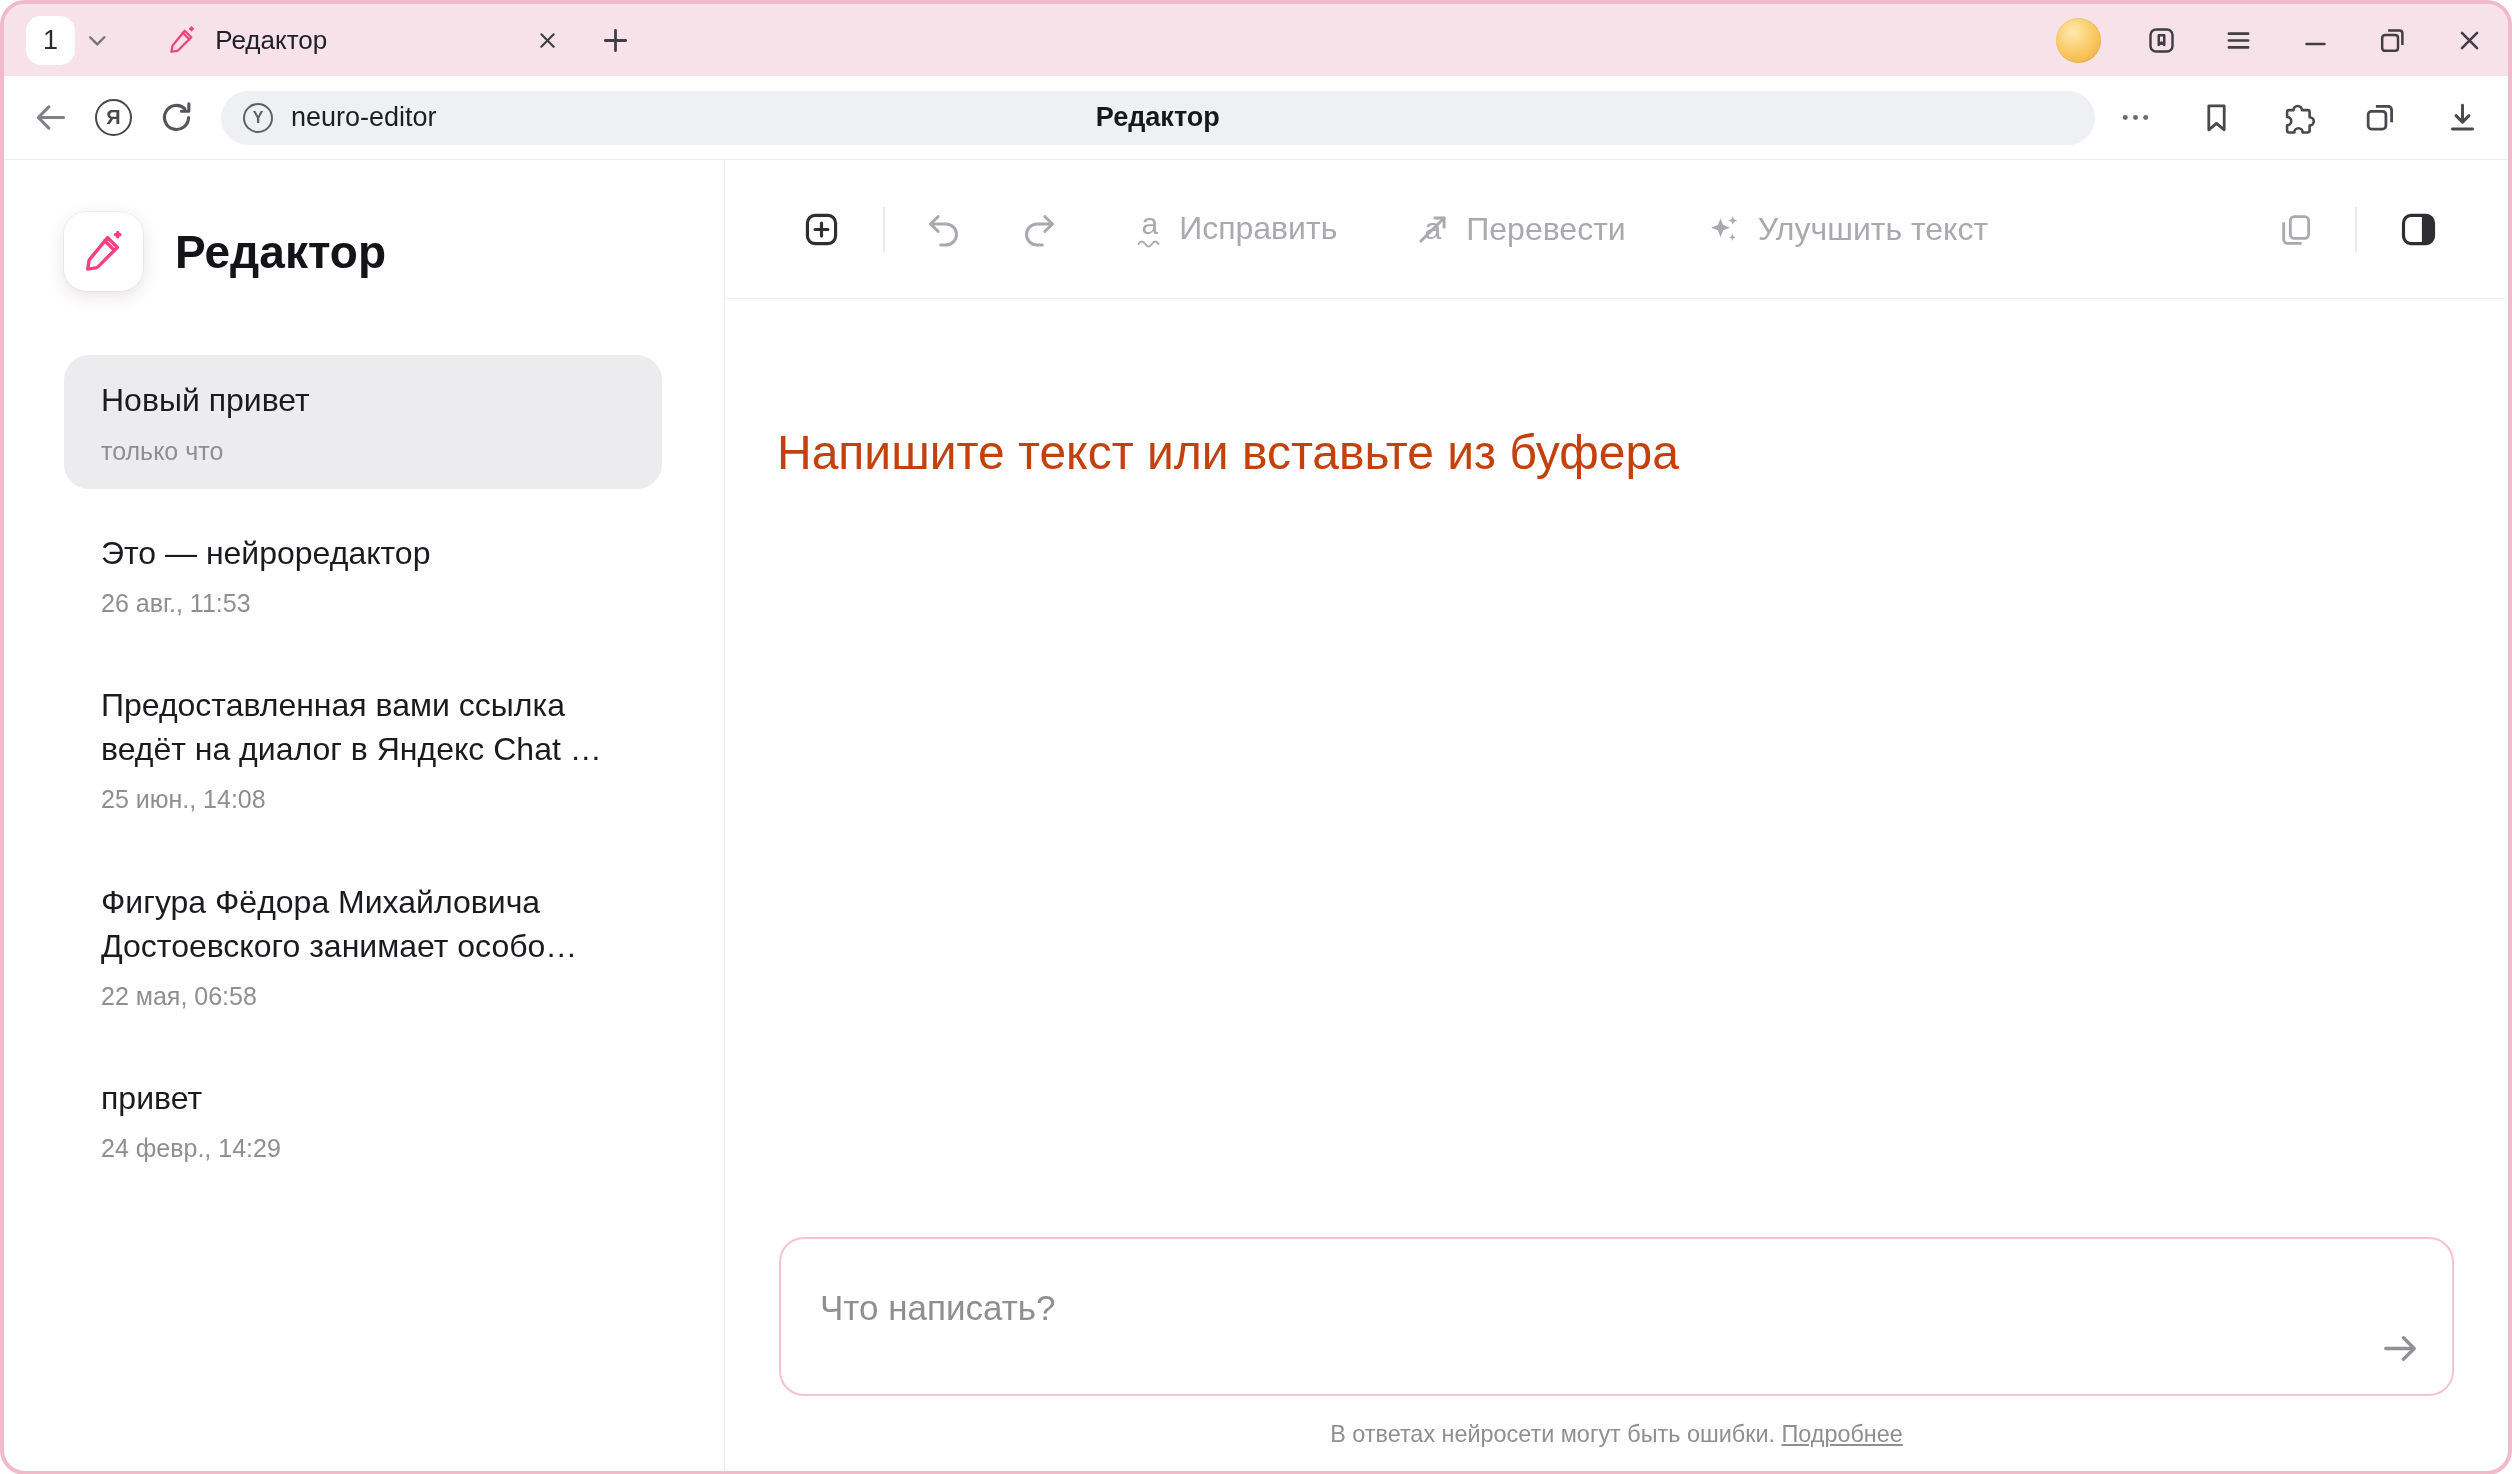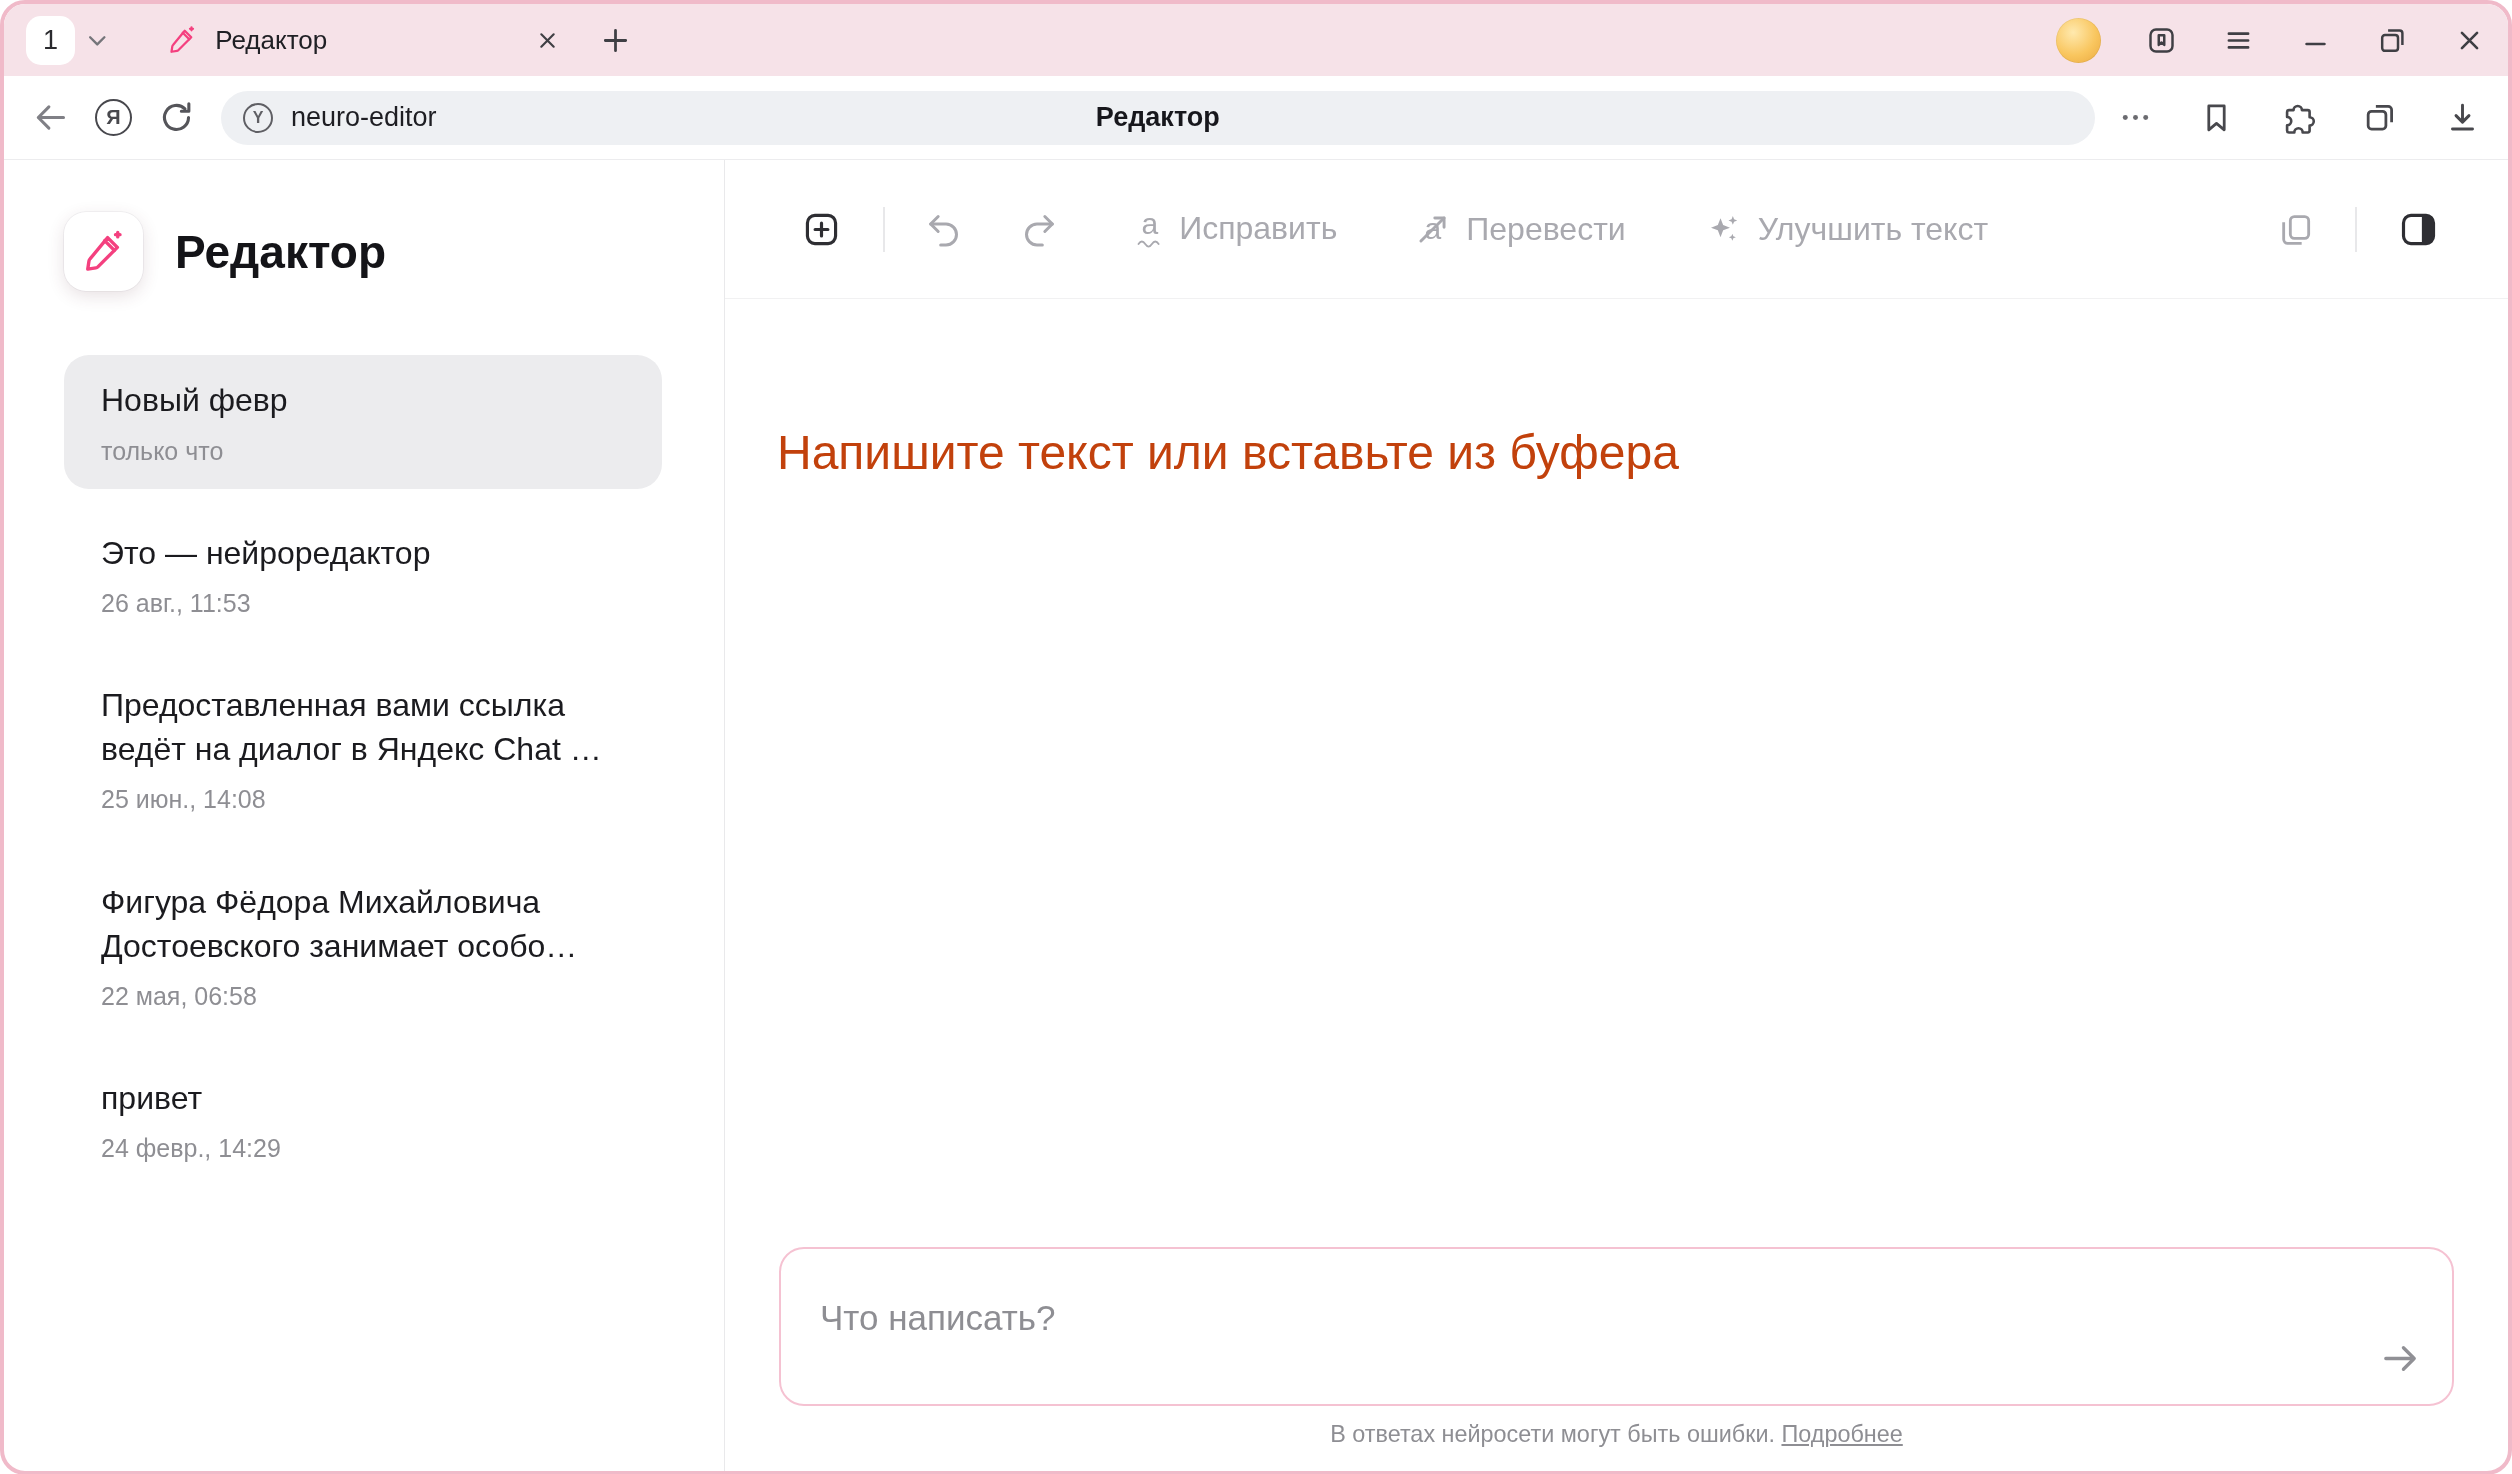--- a/index.html
+++ b/index.html
@@ -85,21 +85,21 @@
   .ecanvas{ flex:1; padding:126px 52px 0; cursor:text; }
   .placeholder{ font-size:48px; color:#c2410c; }
   .promptwrap{ position:absolute; left:54px; right:54px; bottom:23.4px; }
   .promptbox{ height:159px; border:2.5px solid #f5c2d2; border-radius:25px; background:#fff; position:relative; }
   .promptbox textarea{ width:100%; height:100%; border:none; outline:none; resize:none; background:transparent;
     font-family:inherit; font-size:35px; color:#222; padding:49px 109px 25px 39px; border-radius:25px; }
   .promptbox textarea::placeholder{ color:#8e8e93; }
   .sendbtn{ position:absolute; right:27px; bottom:20px; width:50px; height:50px; color:#909095;
     cursor:pointer; display:flex; align-items:center; justify-content:center; background:none; border:none; }
   .sendbtn svg{ width:47px; height:47px; }
-  .disclaimer{ text-align:center; margin-top:15px; font-size:23.4px; color:#8e8e93; }
+  .disclaimer{ text-align:center; margin-top:25px; font-size:23.4px; color:#8e8e93; }
   .disclaimer a{ color:#8e8e93; text-decoration:underline; cursor:pointer; }
 
   svg{ display:block; }
 </style>
 </head>
 <body>
 
 <div class="window">
 
   <div class="tabbar">
@@ -194,21 +194,21 @@
             <path d="M12.6 6.2l5.2 5.2"></path>
               <path d="M19.6 1.8v2.4M18.4 3h2.4"></path>
             </svg>
         </span>
         <span class="app-title">Редактор</span>
       </div>
 
 
       <div class="doclist">
         <div class="doc selected">
-          <div class="doc-title">Новый февр</div>
+          <div class="doc-title">Новый привет</div>
           <div class="doc-time">только что</div>
         </div>
         <div class="doc">
           <div class="doc-title">Это — нейроредактор</div>
           <div class="doc-time">26 авг., 11:53</div>
         </div>
         <div class="doc">
           <div class="doc-title">Предоставленная вами ссылка ведёт на диалог в Яндекс Chat …</div>
           <div class="doc-time">25 июн., 14:08</div>
         </div>

